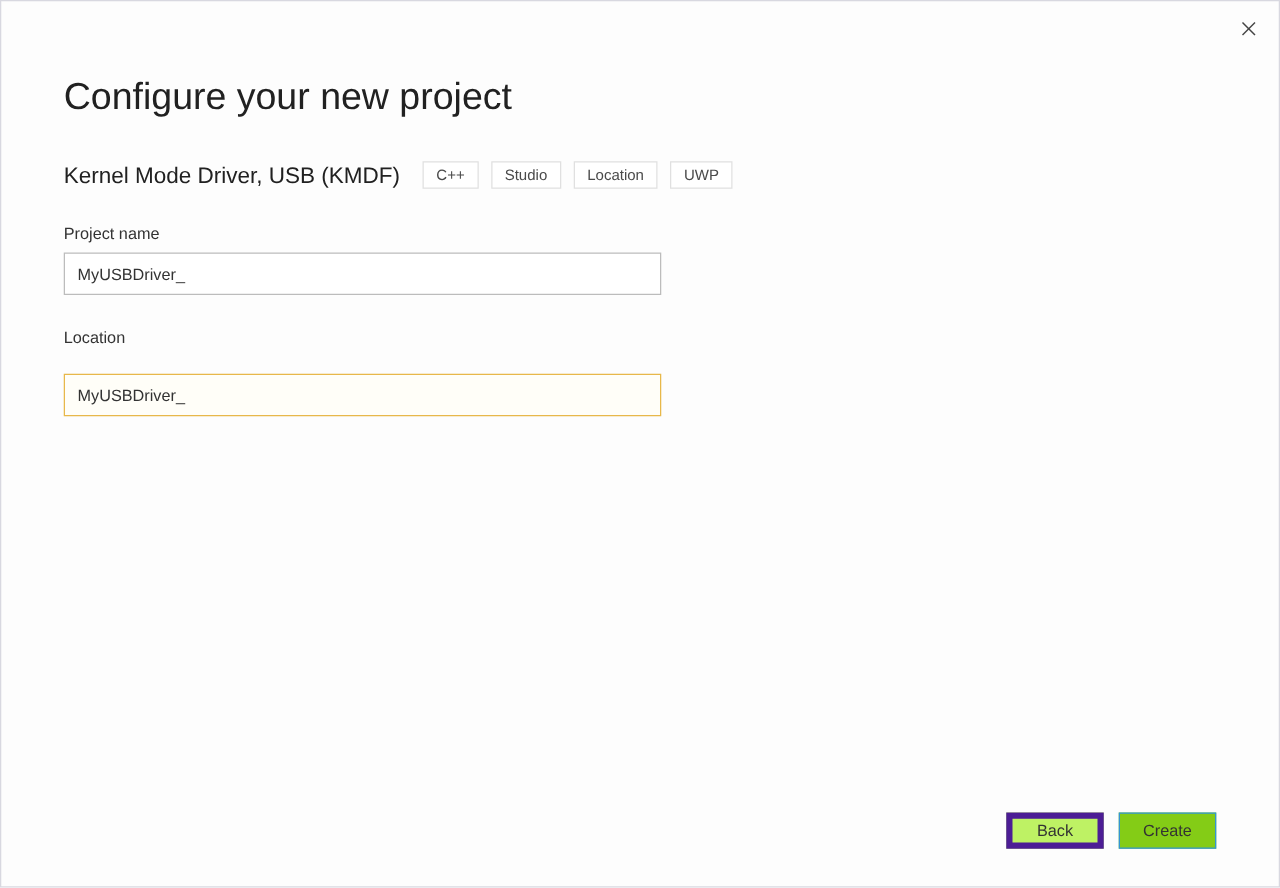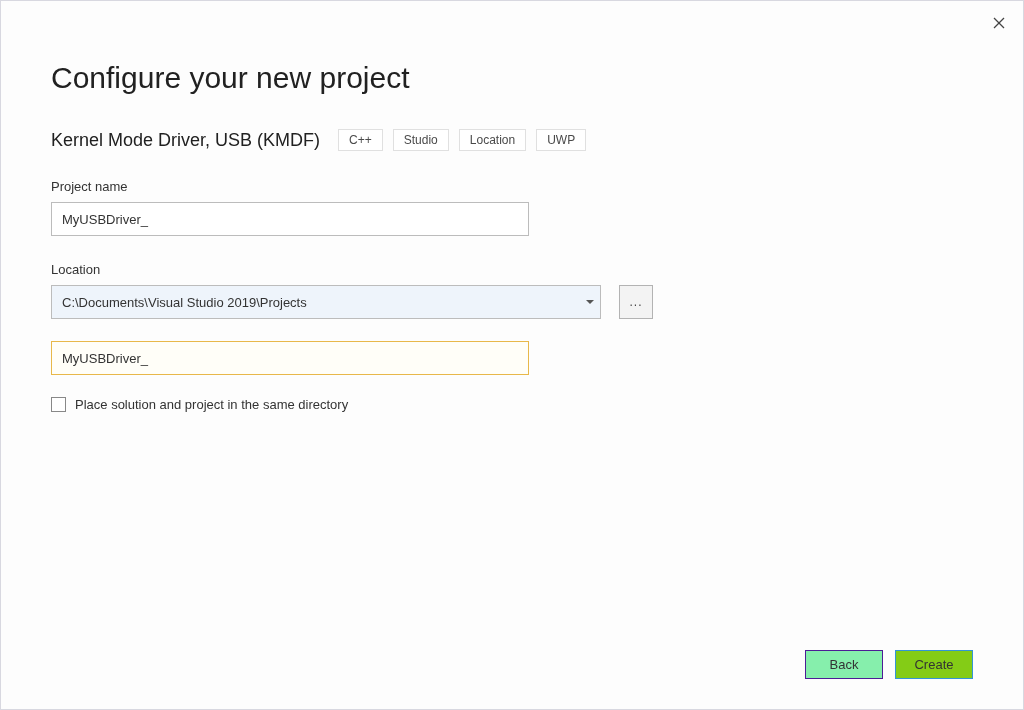--- a/index.html
+++ b/index.html
@@ -164,22 +164,22 @@
     .footer {
       position: absolute;
       bottom: 30px;
       right: 50px;
       display: flex;
       gap: 12px;
     }
     .btn {
       width: 78px;
       height: 29px;
-      border: 1px solid #4c1d95;
-      background: #86efac;
+      border: 5px solid #4c1d95;
+      background: #bef264;
       font-size: 13px;
       color: #333;
       cursor: pointer;
       font-family: inherit;
     }
     .btn-primary {
       border: 1px solid #3395d6;
       background: #84cc16;
     }
   </style>
@@ -207,36 +207,25 @@
     </div>
   </div>
 
   <div class="field-group">
     <div class="field-label">Project name</div>
     <input type="text" class="text-input" value="MyUSBDriver_" style="">
   </div>
 
   <div class="field-group">
     <div class="field-label">Location</div>
-    <div class="location-row">
-      <div class="combo-box">
-        <span class="combo-text">C:\Documents\Visual Studio 2019\Projects</span>
-        <span class="combo-arrow"></span>
-      </div>
-      <button class="browse-btn">...</button>
-    </div>
   </div>
 
   <div class="field-group">
     <input type="text" class="text-input highlighted" value="MyUSBDriver_" style="">
   </div>
 
-  <div class="checkbox-row">
-    <div class="checkbox-box"></div>
-    <label class="checkbox-label">Place solution and project in the same directory</label>
-  </div>
 
 </div>
 
 <div class="footer">
   <button class="btn">Back</button>
   <button class="btn btn-primary">Create</button>
 </div>
 
 </body></html>

